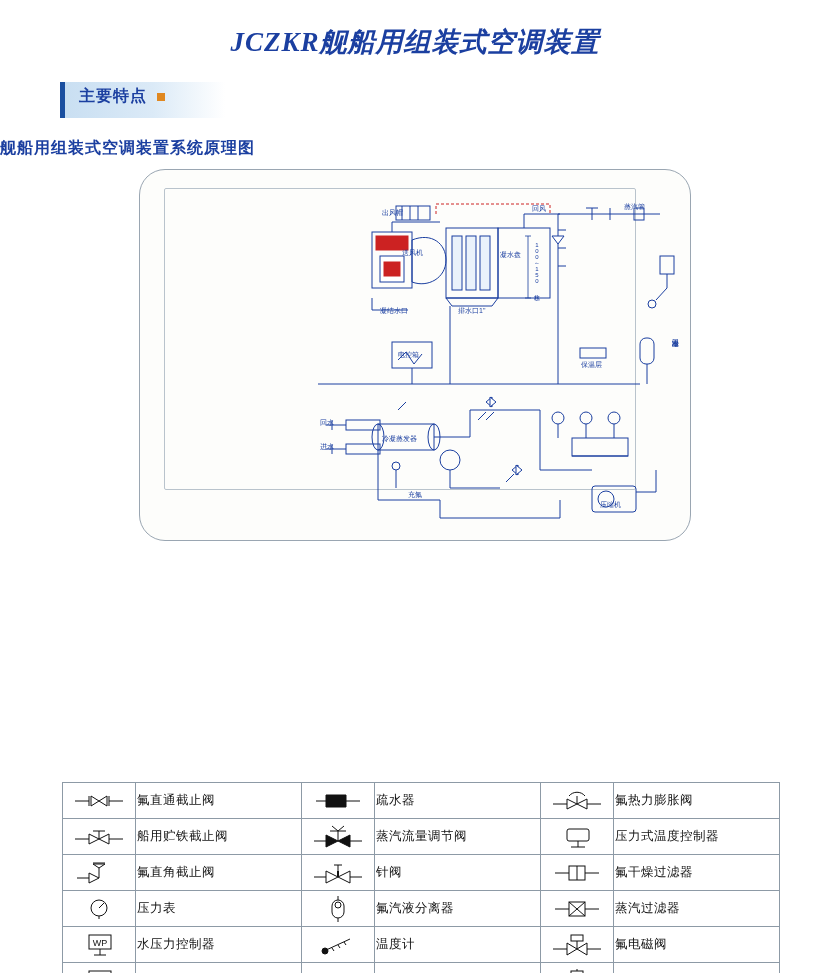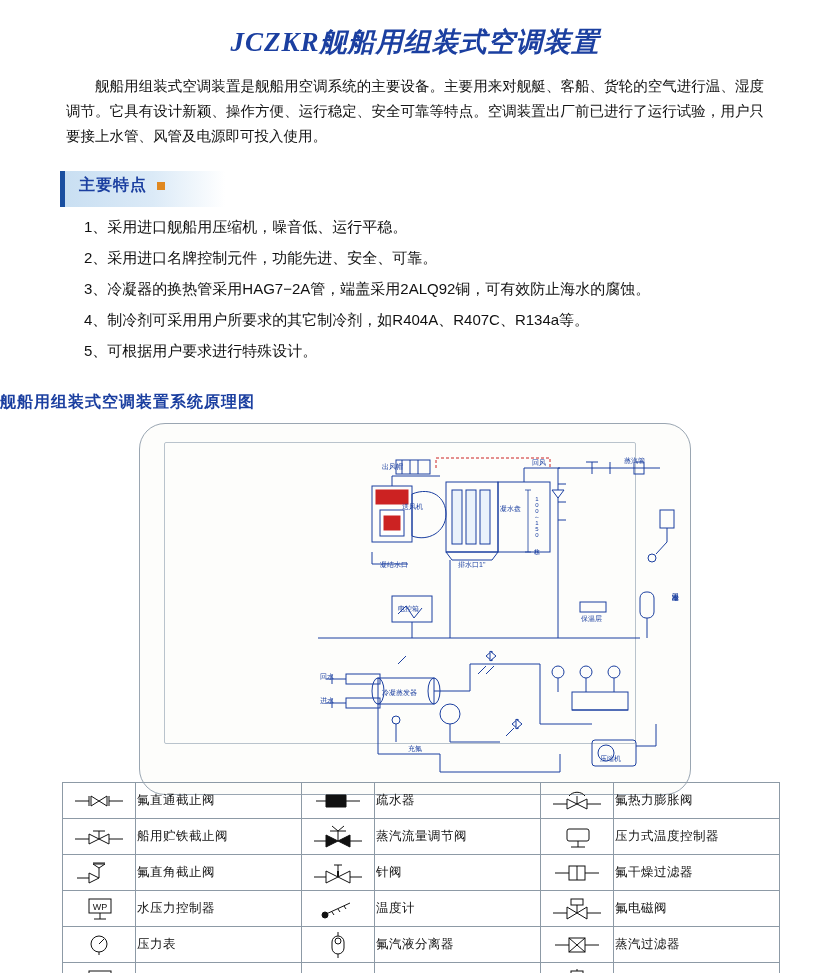--- a/index.html
+++ b/index.html
@@ -153,36 +153,28 @@
     text-orientation: upright;
   }
 </style>
 </head>
 <body>
 
 <div class="page">
 
   <h1 class="main-title">JCZKR舰船用组装式空调装置</h1>
 
-  <p class="intro">舰船用组装式空调装置是舰船用空调系统的主要设备。主要用来对舰艇、客船、货轮的空气进行温、湿度调节。它具有设计新颖、操作方便、运行稳定、安全可靠等特点。空调装置出厂前已进行了运行试验，用户只要接上水管、风管及电源即可投入使用。</p>
 
   <div class="feature-banner-wrap">
     <div class="feature-banner">
       <span class="bt">主要特点</span>
       <span class="deco"></span>
     </div>
   </div>
 
-  <ul class="feature-list">
-    <li>1、采用进口舰船用压缩机，噪音低、运行平稳。</li>
-    <li>2、采用进口名牌控制元件，功能先进、安全、可靠。</li>
-    <li>3、冷凝器的换热管采用HAG7−2A管，端盖采用2ALQ92铜，可有效防止海水的腐蚀。</li>
-    <li>4、制冷剂可采用用户所要求的其它制冷剂，如R404A、R407C、R134a等。</li>
-    <li>5、可根据用户要求进行特殊设计。</li>
-  </ul>
 
   <div class="diagram-title">舰船用组装式空调装置系统原理图</div>
 
   <div class="diagram-box">
     <div class="inner-frame"></div>
 
     <svg class="dsvg" width="550" height="370" viewBox="0 0 550 370">
       <g stroke="#1b3fa0" stroke-width="1" fill="none">
 
         <rect x="232" y="62" width="40" height="56"></rect>
@@ -419,20 +411,55 @@
                 <path d="M26 2 L26 16"></path>
                 <path d="M34 9 H48"></path>
               </g>
             </svg>
         </td>
         <td class="lbl">氟干燥过滤器</td>
       </tr>
 
       <tr>
         <td class="sym">
+          <svg width="52" height="22">
+              <g stroke="#111" fill="none">
+                <circle cx="26" cy="10" r="8"></circle>
+                <path d="M26 10 L31 5"></path>
+                <path d="M26 18 L26 21"></path>
+              </g>
+            </svg>
+        </td>
+        <td class="lbl">压力表</td>
+        <td class="sym">
+          <svg width="52" height="26">
+              <g stroke="#111" fill="none">
+                <rect x="20" y="4" width="12" height="18" rx="6"></rect>
+                <path d="M26 4 L26 0"></path>
+                <path d="M23 9 a3 3 0 1 0 6 0 a3 3 0 1 0 -6 0"></path>
+                <path d="M26 22 L26 26"></path>
+              </g>
+            </svg>
+        </td>
+        <td class="lbl">氟汽液分离器</td>
+        <td class="sym">
+          <svg width="52" height="18">
+              <g stroke="#111" fill="none">
+                <path d="M4 9 H18"></path>
+                <path d="M18 2 L34 16 M18 16 L34 2"></path>
+                <rect x="18" y="2" width="16" height="14"></rect>
+                <path d="M34 9 H48"></path>
+              </g>
+            </svg>
+        </td>
+        <td class="lbl">蒸汽过滤器</td>
+      </tr>
+
+      <tr>
+        <td class="sym">
           <svg width="52" height="24">
               <g stroke="#111" fill="none">
                 <rect x="16" y="2" width="22" height="14"></rect>
                 <text x="27" y="13" font-size="9" text-anchor="middle" fill="#111" stroke="none" font-family="Liberation Sans, sans-serif">WP</text>
                 <path d="M27 16 L27 22"></path>
                 <path d="M21 22 H33"></path>
               </g>
             </svg>
         </td>
         <td class="lbl">水压力控制器</td>
@@ -452,55 +479,20 @@
                 <path d="M2 16 H16"></path>
                 <path d="M16 10 L16 22 L26 16 Z" fill="#fff"></path>
                 <path d="M36 10 L36 22 L26 16 Z" fill="#fff"></path>
                 <path d="M36 16 H50"></path>
                 <path d="M26 16 L26 8"></path>
                 <rect x="20" y="2" width="12" height="6"></rect>
               </g>
             </svg>
         </td>
         <td class="lbl">氟电磁阀</td>
-      </tr>
-
-      <tr>
-        <td class="sym">
-          <svg width="52" height="22">
-              <g stroke="#111" fill="none">
-                <circle cx="26" cy="10" r="8"></circle>
-                <path d="M26 10 L31 5"></path>
-                <path d="M26 18 L26 21"></path>
-              </g>
-            </svg>
-        </td>
-        <td class="lbl">压力表</td>
-        <td class="sym">
-          <svg width="52" height="26">
-              <g stroke="#111" fill="none">
-                <rect x="20" y="4" width="12" height="18" rx="6"></rect>
-                <path d="M26 4 L26 0"></path>
-                <path d="M23 9 a3 3 0 1 0 6 0 a3 3 0 1 0 -6 0"></path>
-                <path d="M26 22 L26 26"></path>
-              </g>
-            </svg>
-        </td>
-        <td class="lbl">氟汽液分离器</td>
-        <td class="sym">
-          <svg width="52" height="18">
-              <g stroke="#111" fill="none">
-                <path d="M4 9 H18"></path>
-                <path d="M18 2 L34 16 M18 16 L34 2"></path>
-                <rect x="18" y="2" width="16" height="14"></rect>
-                <path d="M34 9 H48"></path>
-              </g>
-            </svg>
-        </td>
-        <td class="lbl">蒸汽过滤器</td>
       </tr>
 
       <tr>
         <td class="sym">
           <svg width="52" height="24">
               <g stroke="#111" fill="none">
                 <rect x="16" y="2" width="22" height="14"></rect>
                 <text x="27" y="13" font-size="9" text-anchor="middle" fill="#111" stroke="none" font-family="Liberation Sans, sans-serif">DP</text>
                 <path d="M22 16 L22 22 M32 16 L32 22"></path>
               </g>

